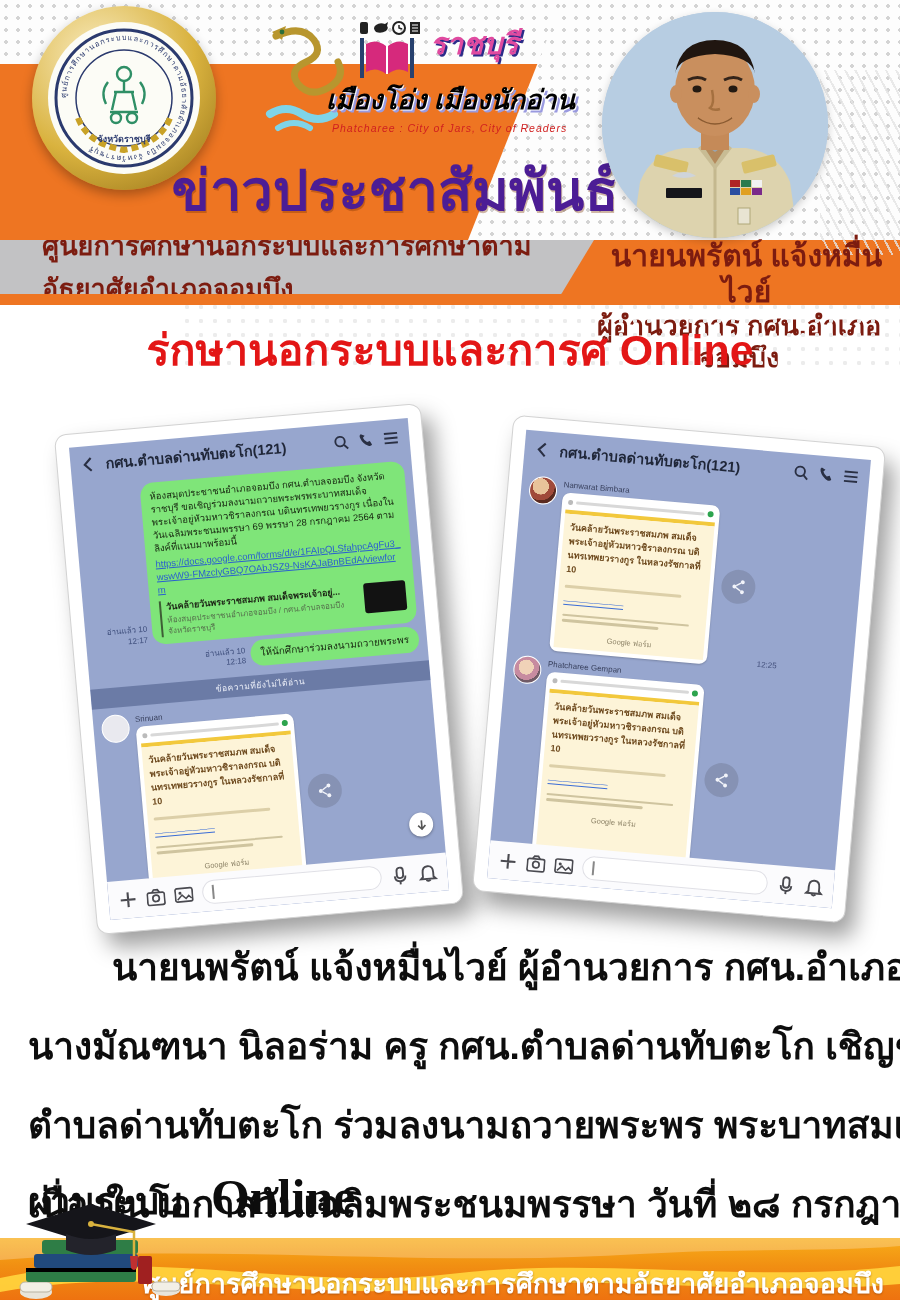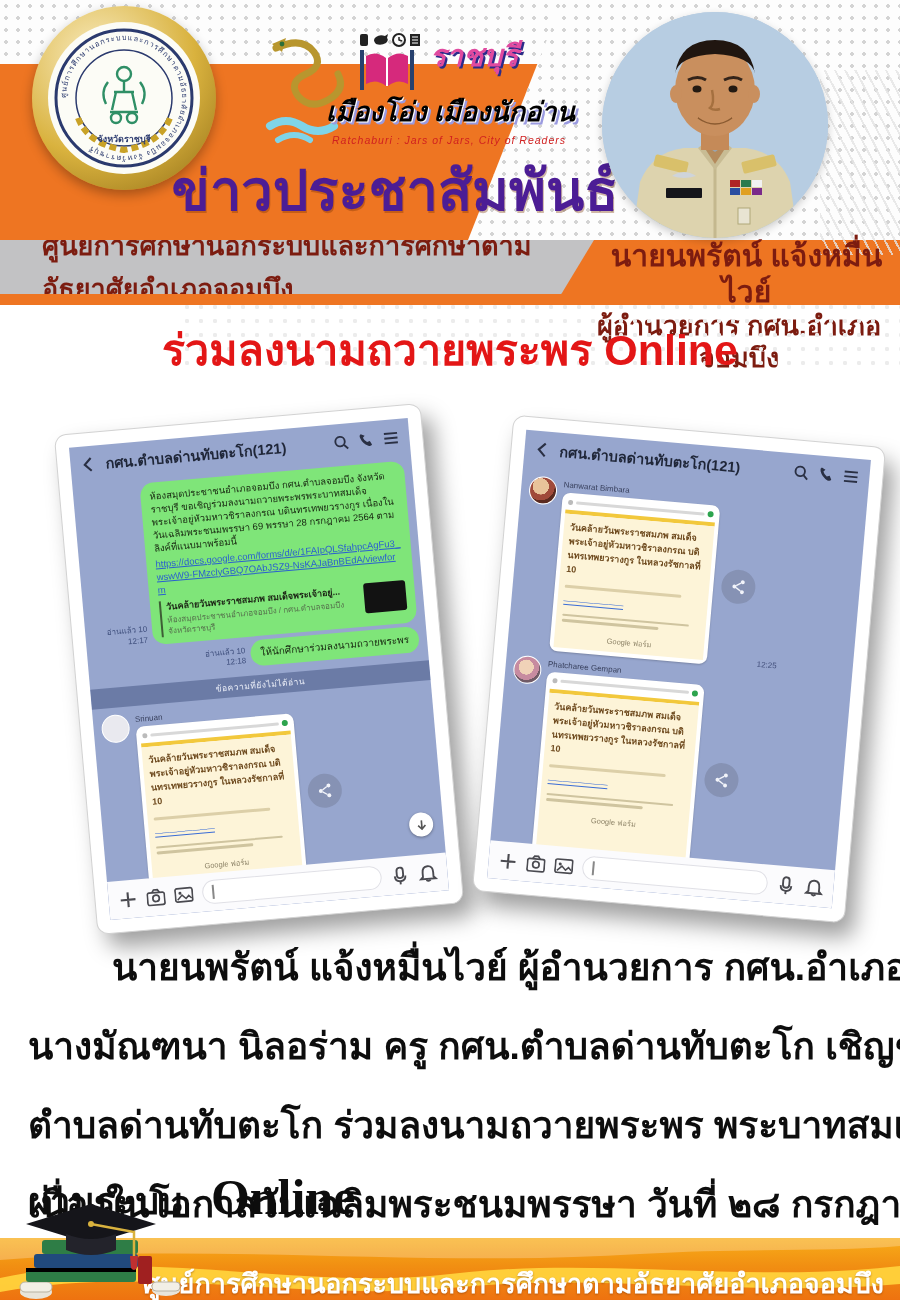--- a/index.html
+++ b/index.html
@@ -11,21 +11,21 @@
   .dots{background-color:#fdfdfd;background-image:radial-gradient(#d4d4d4 1.6px, rgba(0,0,0,0) 1.9px);background-size:12px 12px;}
   .top-band{position:absolute;left:0;top:0;width:900px;height:64px;}
   .photo-panel{position:absolute;left:450px;top:0;width:450px;height:240px;clip-path:polygon(25% 0,100% 0,100% 100%,4% 100%);}
   .pinstripes{position:absolute;right:0;top:70px;width:80px;height:185px;background:repeating-linear-gradient(62deg,#e4e4e4 0 2px,rgba(0,0,0,0) 2px 9px);opacity:.8;}
 
   .badge{position:absolute;left:32px;top:6px;width:184px;height:184px;border-radius:50%;
          background:radial-gradient(circle at 35% 28%, #f9ecc0, #d9b23e 55%, #97741a 95%);
          box-shadow:0 5px 12px rgba(0,0,0,.3);display:flex;align-items:center;justify-content:center;}
   .badge-inner{width:152px;height:152px;border-radius:50%;background:#fcfcf6;position:relative;overflow:hidden;}
 
-  .campaign{position:absolute;left:262px;top:26px;width:330px;height:140px;}
+  .campaign{position:absolute;left:262px;top:14px;width:330px;height:140px;}
   .campaign .t1{position:absolute;left:168px;top:6px;font-size:30px;font-weight:bold;font-style:italic;color:#e04aa0;text-shadow:2px 2px 0 #2b2b8a;}
   .campaign .t2{position:absolute;left:64px;top:64px;width:266px;font-size:27px;font-weight:bold;font-style:italic;color:#000000;text-shadow:1px 1px 0 #fff,3px 3px 0 #9a9ae0;white-space:nowrap;}
   .campaign .t3{position:absolute;left:70px;top:108px;font-size:10.5px;font-style:italic;color:#d02020;letter-spacing:1px;}
 
   .banner-title{position:absolute;left:110px;top:146px;width:570px;text-align:center;font-size:56px;font-weight:bold;color:#4c1d95;text-shadow:1px 2px 0 rgba(120,50,0,.35);}
 
   .photo-circle{position:absolute;left:602px;top:12px;width:226px;height:226px;border-radius:50%;background:#b7cde2;overflow:hidden;box-shadow:0 3px 8px rgba(0,0,0,.2);}
 
   .org-bar{position:absolute;left:0;top:240px;width:594px;height:54px;background:#c2c2c4;clip-path:polygon(0 0,100% 0,94.5% 100%,0 100%);display:flex;align-items:center;box-shadow:0 2px 3px rgba(0,0,0,.25);}
   .org-bar span{padding-left:42px;font-size:27px;font-weight:bold;color:#7c1c10;}
@@ -149,21 +149,21 @@
       </svg>
       <svg width="58" height="44" viewBox="0 0 58 44" style="position:absolute;left:96px;top:22px;">
         <rect x="2" y="2" width="4" height="40" fill="#27416e"></rect>
         <rect x="52" y="2" width="4" height="40" fill="#27416e"></rect>
         <path d="M8,8 Q18,2 28,10 L28,38 Q18,30 8,36 Z" fill="#d6297c"></path>
         <path d="M50,8 Q40,2 30,10 L30,38 Q40,30 50,36 Z" fill="#d6297c"></path>
         <path d="M29,9 L29,38" stroke="#fff" stroke-width="2"></path>
       </svg>
       <div class="t1">ราชบุรี</div>
       <div class="t2">เมืองโอ่ง เมืองนักอ่าน</div>
-      <div class="t3">Ratchaburi : Jars of Jars, City of Readers</div>
+      <div class="t3">Phatcharee : City of Jars, City of Readers</div>
     </div>
 
     <div class="banner-title">ข่าวประชาสัมพันธ์</div>
 
     <div class="photo-circle">
       <svg width="226" height="226" viewBox="0 0 226 226">
         <rect width="226" height="226" fill="#b7cde2"></rect>
         <path d="M30,226 L38,170 Q50,140 82,136 L144,136 Q176,140 188,170 L196,226 Z" fill="#ddd3ae"></path>
         <path d="M113,140 L113,226" stroke="#c4b88e" stroke-width="3"></path>
         <path d="M96,136 L113,158 L130,136 L122,130 L104,130 Z" fill="#c8bc94"></path>
@@ -199,21 +199,21 @@
     <div class="org-bar">
       <span>ศูนย์การศึกษานอกระบบและการศึกษาตามอัธยาศัยอำเภอจอมบึง</span>
     </div>
     <div class="director">
       <div class="dn">นายนพรัตน์  แจ้งหมื่นไวย์</div>
       <div class="dt">ผู้อำนวยการ กศน.อำเภอจอมบึง</div>
     </div>
   </div>
 
   <div class="body-dots"></div>
-  <div class="main-title">ร่วมลงนามถวายพระพร Online</div>
+  <div class="main-title">ร่กษานอกระบบและการศ Online</div>
 
   <div class="phone left">
     <div class="chat">
       <div class="chat-header">
         <svg class="chicon" viewBox="0 0 16 16">
             <path d="M10,2 L4,8 L10,14" fill="none" stroke="currentColor" stroke-width="2"></path>
           </svg>
         <div class="chat-title">กศน.ตำบลด่านทับตะโก(121)</div>
         <svg class="chicon" viewBox="0 0 18 18">
             <circle cx="8" cy="8" r="5" fill="none" stroke="currentColor" stroke-width="2"></circle>

